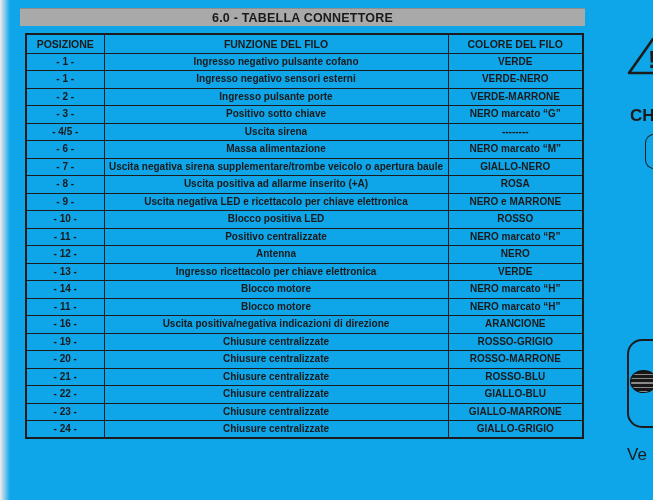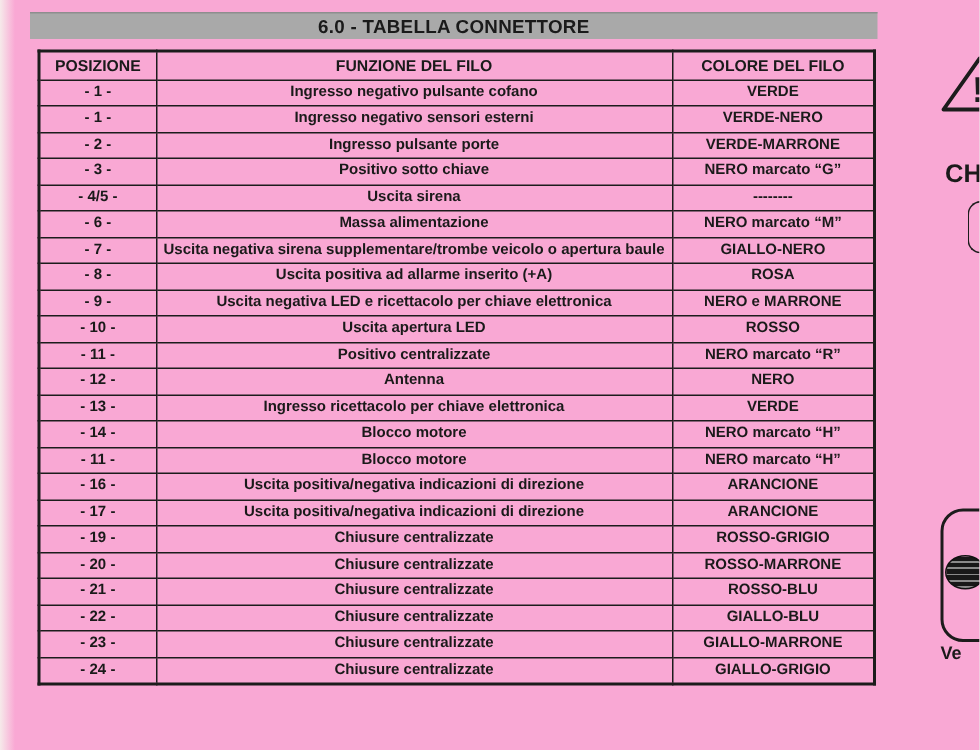--- a/index.html
+++ b/index.html
@@ -4,21 +4,21 @@
 <style>
   :root{
     --title-bar-bg:#a9a9a9;
     --table-border:#1c1c1c;
     --text:#1a1a1a;
   }
   html,body{margin:0;padding:0;background:#e8e8e8;}
   .page{
     position:relative;
     width:653px;height:500px;
-    background:#f9a8d4;
+    background:#0ea5e9;
     overflow:hidden;
     font-family:"Liberation Sans",sans-serif;
     color:var(--text);
   }
   .page::before{
     content:"";
     position:absolute;left:0;top:0;width:10px;height:100%;
     background:linear-gradient(90deg,#f6eaea,rgba(255,255,255,0));
     pointer-events:none;
   }
@@ -62,21 +62,21 @@
     border-radius:15px;
     box-sizing:border-box;
   }
   .ball{
     position:absolute;left:630px;top:370px;width:27px;height:23px;
     border-radius:50%;
     background:repeating-linear-gradient(180deg,#181818 0 3px,#8a8a8a 3px 4.2px);
     border:1px solid #111;
     box-sizing:border-box;
   }
-  .ve-label{position:absolute;left:627px;top:428px;font-weight:bold;font-size:12px;}
+  .ve-label{position:absolute;left:627px;top:445px;font-weight:normal;font-size:17px;}
 </style>
 </head>
 <body>
 
 <div class="page">
 
   <div class="title-bar">
     <span>6.0 - TABELLA CONNETTORE</span>
   </div>
 
@@ -134,21 +134,21 @@
       <td>Uscita positiva ad allarme inserito (+A)</td>
       <td>ROSA</td>
     </tr>
         <tr>
       <td>- 9 -</td>
       <td>Uscita negativa LED e ricettacolo per chiave elettronica</td>
       <td>NERO e MARRONE</td>
     </tr>
         <tr>
       <td>- 10 -</td>
-      <td>Uscita apertura LED</td>
+      <td>Blocco positiva LED</td>
       <td>ROSSO</td>
     </tr>
         <tr>
       <td>- 11 -</td>
       <td>Positivo centralizzate</td>
       <td>NERO marcato “R”</td>
     </tr>
         <tr>
       <td>- 12 -</td>
       <td>Antenna</td>
@@ -164,25 +164,20 @@
       <td>Blocco motore</td>
       <td>NERO marcato “H”</td>
     </tr>
         <tr>
       <td>- 11 -</td>
       <td>Blocco motore</td>
       <td>NERO marcato “H”</td>
     </tr>
         <tr>
       <td>- 16 -</td>
-      <td>Uscita positiva/negativa indicazioni di direzione</td>
-      <td>ARANCIONE</td>
-    </tr>
-        <tr>
-      <td>- 17 -</td>
       <td>Uscita positiva/negativa indicazioni di direzione</td>
       <td>ARANCIONE</td>
     </tr>
         <tr>
       <td>- 19 -</td>
       <td>Chiusure centralizzate</td>
       <td>ROSSO-GRIGIO</td>
     </tr>
         <tr>
       <td>- 20 -</td>

